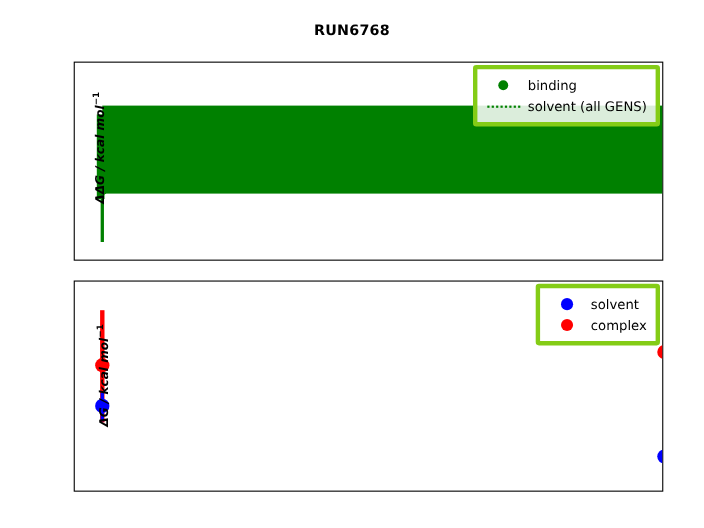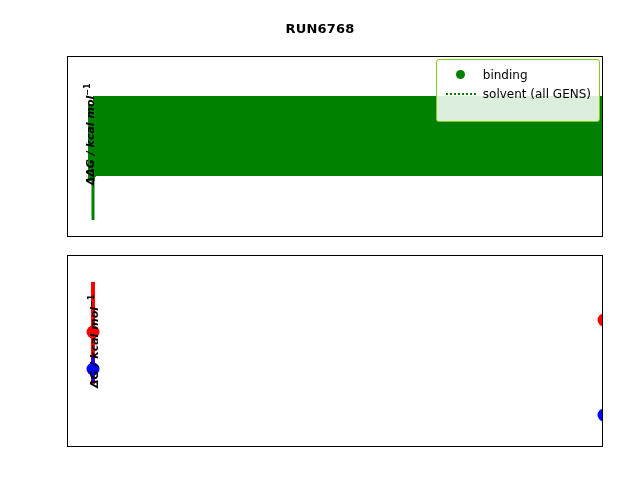--- a/index.html
+++ b/index.html
@@ -44,22 +44,22 @@
   
   .ebar{position:absolute;transform:translateX(-50%);}
   .dot{position:absolute;border-radius:50%;transform:translate(-50%,-50%);}
   .gens-block{position:absolute;background:#008000;}
   .gens-stem{position:absolute;background:#008000;transform:translateX(-50%);}
 
   
   .legend{
     position:absolute;box-sizing:border-box;
     background:rgba(255,255,255,0.86);
-    border:1px solid #84cc16;border-radius:3px;
-    padding:5px 8px 18px 7px;
+    border:4px solid #84cc16;border-radius:3px;
+    padding:5px 8px 5px 7px;
   }
   .legend-row{display:flex;align-items:center;height:19px;}
   .legend-key{width:34px;display:flex;align-items:center;justify-content:center;}
   .legend-txt{font-size:12px;color:#000;white-space:nowrap;padding-left:5px;}
   .key-dot{width:9px;height:9px;border-radius:50%;display:block;}
   .key-dotline{
     display:block;width:30px;height:0;
     border-top:2px dotted #008000;
   }
 </style>
@@ -128,16 +128,30 @@
     <div class="ebar" style="left:536px;top:0px;width:4px;height:117px;background:#ff0000;"></div>
     <div class="dot" style="left:536px;top:64px;width:13px;height:13px;background:#ff0000;"></div>
 
     <div class="ebar" style="left:536px;top:146px;width:4px;height:26px;background:#0000ff;"></div>
     <div class="dot" style="left:536px;top:159px;width:13px;height:13px;background:#0000ff;"></div>
 
     <div class="ytitle" id="ytitle-bottom">
       <span class="ital">ΔG / kcal mol</span><span class="sup">−1</span>
     </div>
 
+    <div class="legend" style="right:2px;top:2px;">
+      <div class="legend-row">
+        <span class="legend-key">
+          <span class="key-dot" style="background:#0000ff;width:11px;height:11px;"></span>
+        </span>
+        <span class="legend-txt">solvent</span>
+      </div>
+      <div class="legend-row">
+        <span class="legend-key">
+          <span class="key-dot" style="background:#ff0000;width:11px;height:11px;"></span>
+        </span>
+        <span class="legend-txt">complex</span>
+      </div>
+    </div>
 
   </div>
 
 </div>
 
 </body></html>

